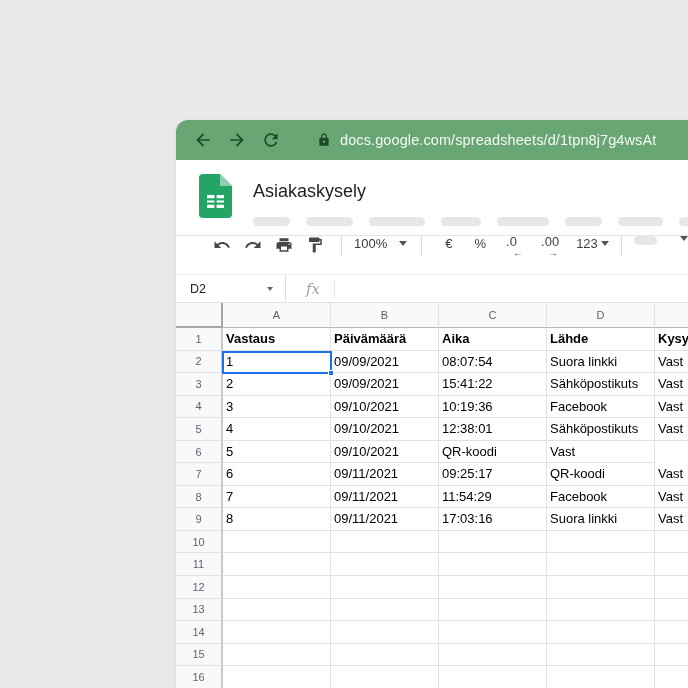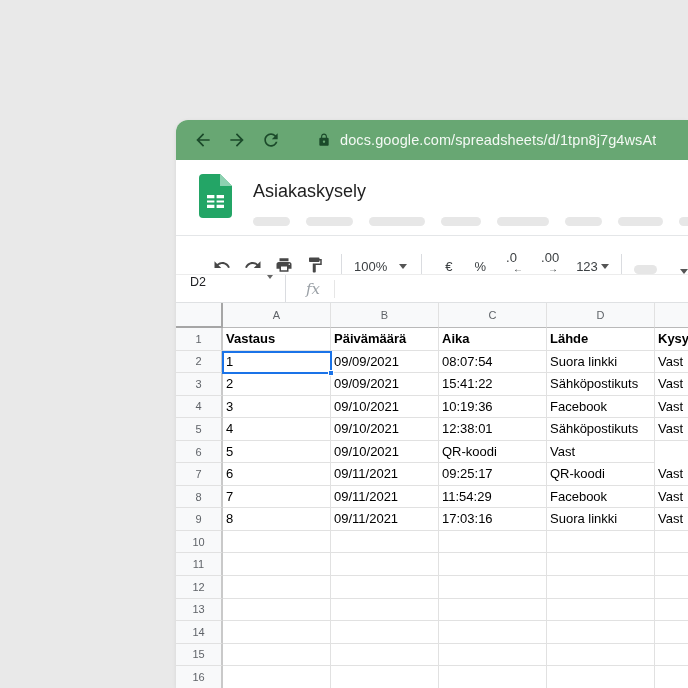--- a/index.html
+++ b/index.html
@@ -29,42 +29,42 @@
   
   .doc-header { position:relative; height:76px; background:#fff; border-bottom:1px solid #e4e6e8; }
   .sheets-logo { position:absolute; left:23px; top:14px; width:33px; height:44px; }
   .doc-right { position:absolute; left:77px; top:20px; right:0; }
   .doc-title { font-size:18px; color:#1f1f1f; line-height:22px; white-space:nowrap; }
   .menu-pills { display:flex; margin-top:15px; overflow:hidden; }
   .pill { height:9px; border-radius:4.5px; background:#e7e7e7; margin-right:16px; flex:0 0 auto; }
 
   
   .toolbar {
-    height:39px; display:flex; align-items:flex-end; padding-left:37px;
+    height:39px; display:flex; align-items:flex-start; padding-left:37px;
     border-bottom:1px solid #ececec; color:#474747;
   }
   .ticon { display:inline-flex; width:18px; height:18px; margin-right:13px; }
   .ticon svg { width:18px; height:18px; fill:#474747; }
   .tsep { width:1px; height:20px; background:#dadce0; margin:0 12px 0 4px; flex:0 0 1px; }
   .tool-text { font-size:13px; color:#3c4043; white-space:nowrap; }
   .caret { width:0; height:0; border-left:4px solid transparent; border-right:4px solid transparent; border-top:5px solid #555; display:inline-block; }
   .zoom-ctl { display:flex; align-items:center; margin-right:10px; }
   .zoom-ctl .caret { margin-left:12px; }
   .fmt-btn { font-size:13px; color:#3c4043; margin:0 11px; display:flex; align-items:center; }
   .dec-btn { display:flex; flex-direction:column; align-items:flex-start; margin:0 9px; line-height:11px; }
   .dec-btn .num { font-size:13px; color:#3c4043; }
   .dec-btn .arr { font-size:10px; color:#3c4043; margin-left:7px; margin-top:0; }
   .fmt-123 { display:flex; align-items:center; margin:0 8px; }
   .fmt-123 .caret { margin-left:3px; }
   .tool-pill { width:55px; height:9px; border-radius:4.5px; background:#e6e6e6; margin-right:23px; }
   .edge-caret { margin-left:0; }
 
   
   .formula-bar { height:28px; display:flex; align-items:center; border-bottom:1px solid #dfe1e3; }
-  .name-box { width:110px; height:100%; display:flex; align-items:flex-start; padding-left:14px; position:relative; border-right:1px solid #dadce0; }
+  .name-box { width:110px; height:100%; display:flex; align-items:center; padding-left:14px; position:relative; border-right:1px solid #dadce0; }
   .name-box .ref { font-size:12.5px; color:#202124; }
   .name-box .caret { position:absolute; right:12px; border-left:3.5px solid transparent; border-right:3.5px solid transparent; border-top:4.5px solid #666; }
   .fx { font-family:"DejaVu Serif", serif; font-style:italic; font-size:15px; color:#9aa0a6; margin-left:20px; }
   .fsep { width:1px; height:18px; background:#e6e6e6; margin-left:14px; }
   .formula-input { flex:1; height:100%; }
 
   
   .grid { position:absolute; left:0; top:183px; width:512px; height:385px; background:#fff; overflow:hidden; }
   .g-row { display:flex; width:587px; height:22.55px; }
   .g-header-row { height:25px; }

